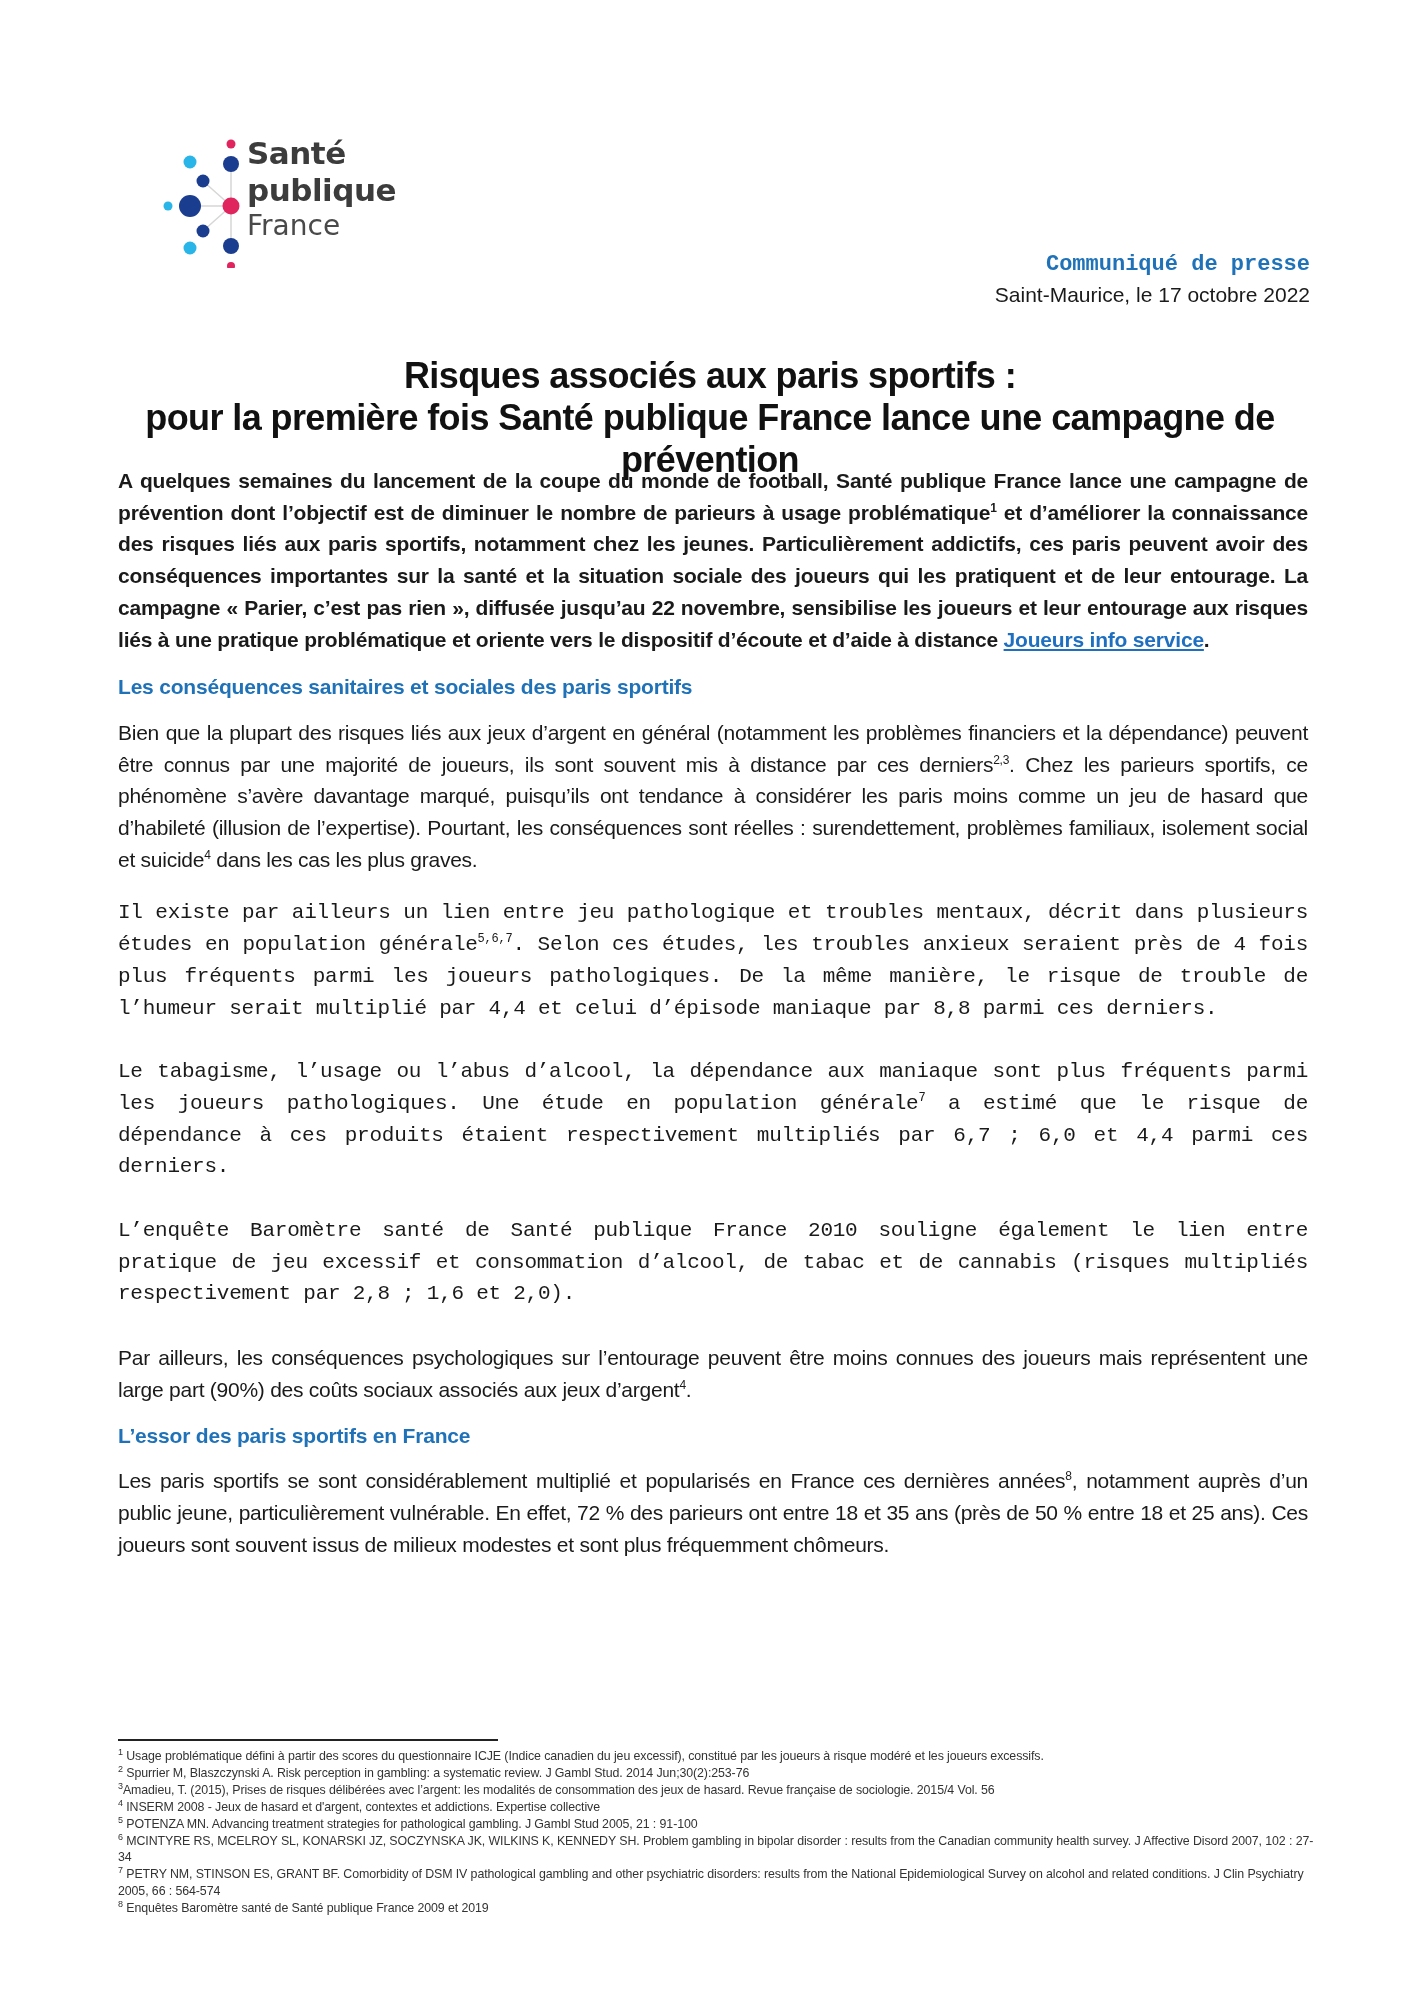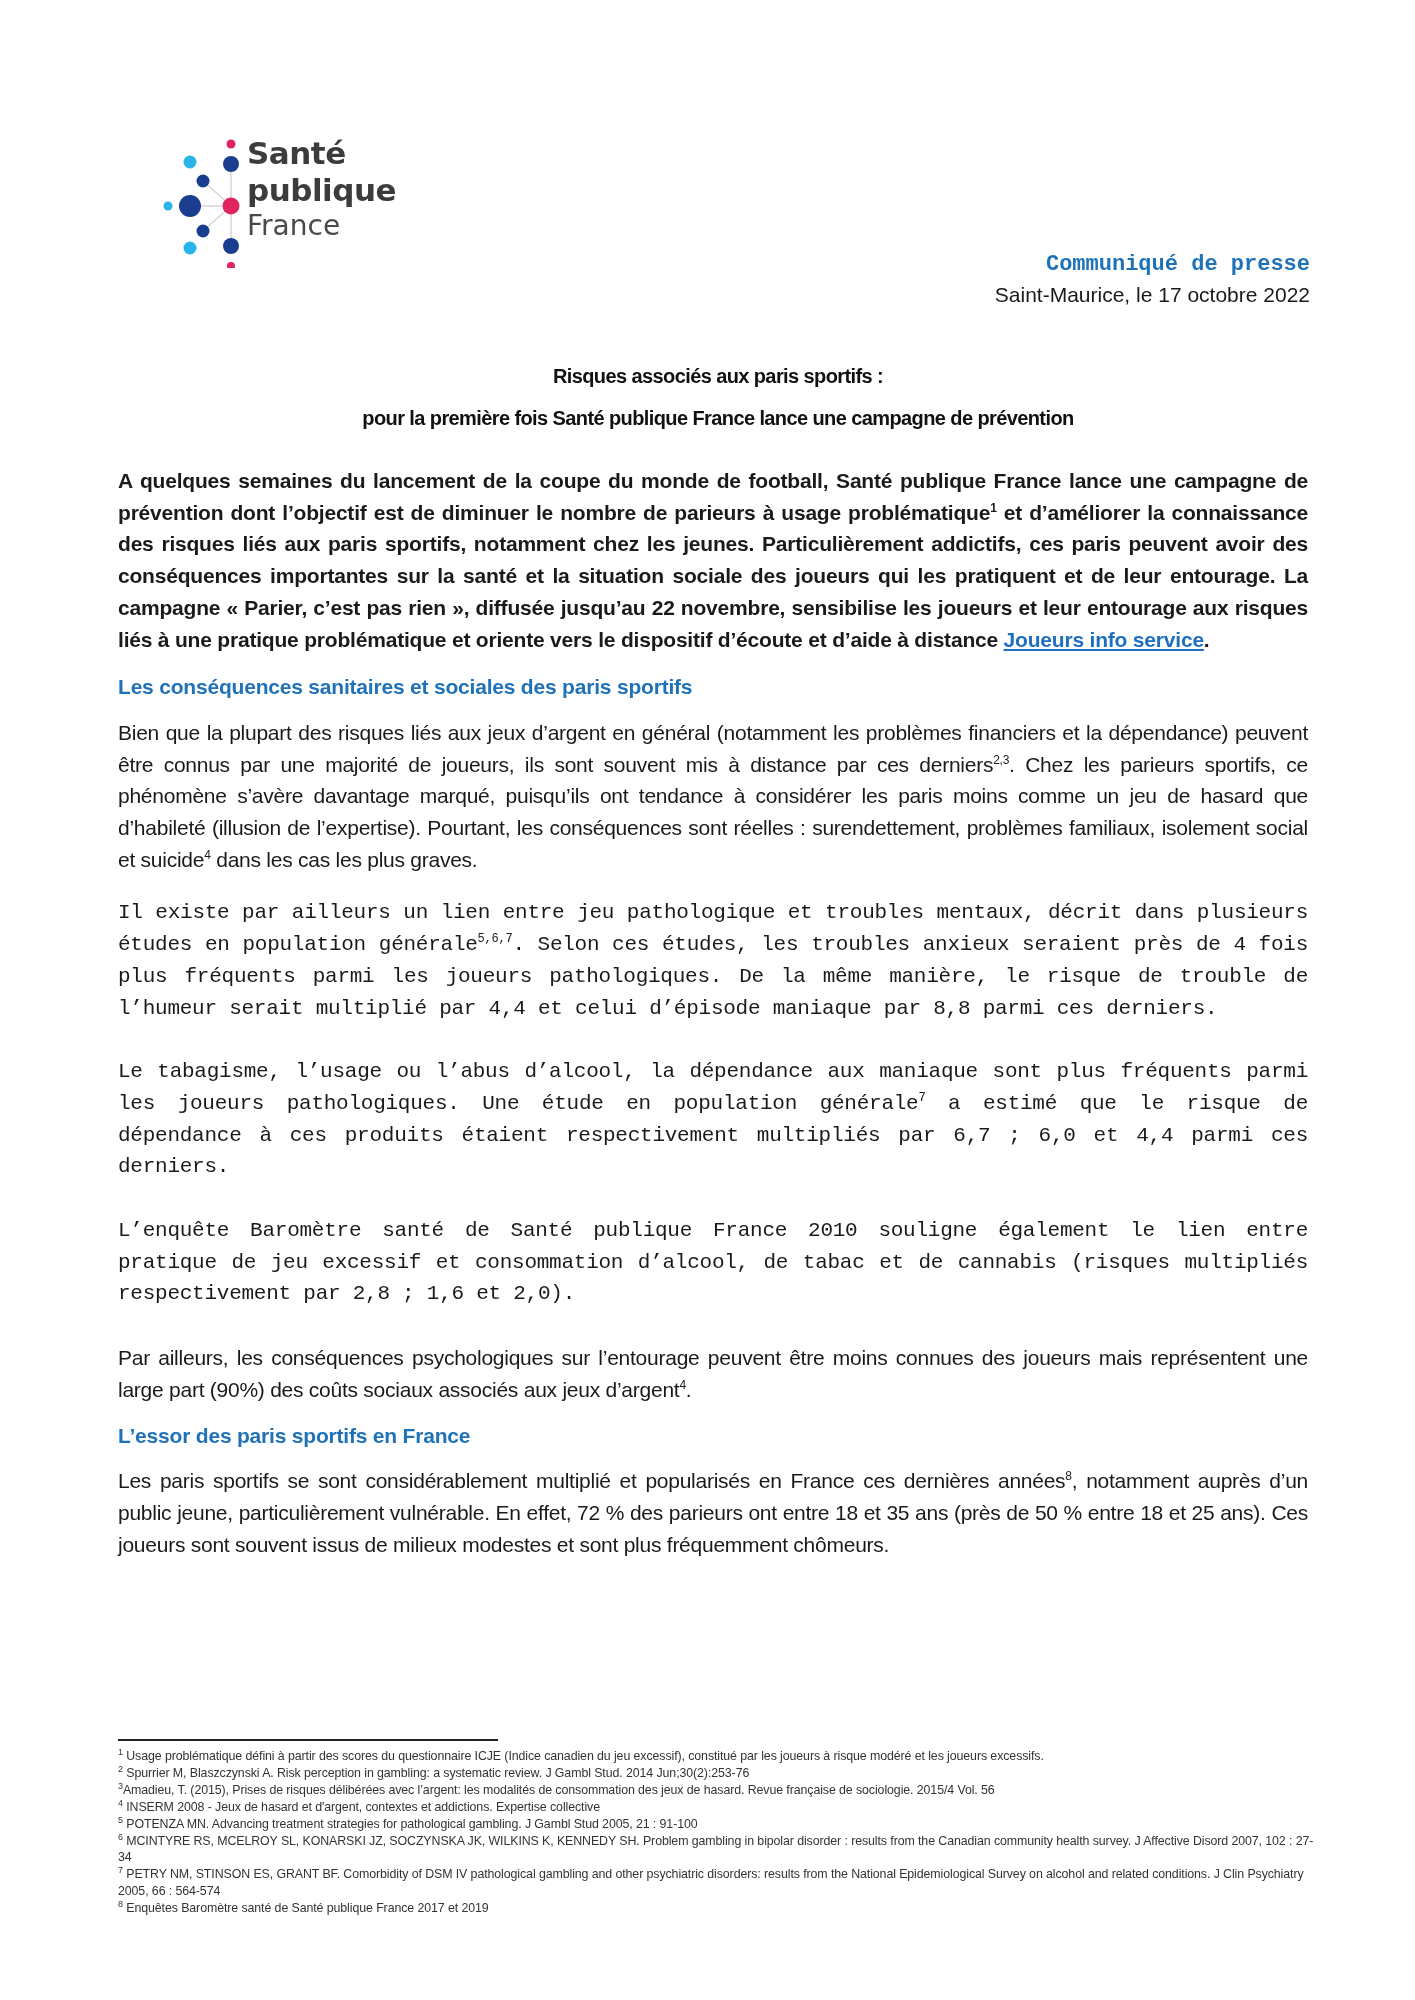--- a/index.html
+++ b/index.html
@@ -68,26 +68,26 @@
       right: 105px;
       top: 283px;
       font-size: 21px;
       color: #1a1a1a;
       text-align: right;
     }
 
     
     .title {
       position: absolute;
-      left: 118px;
+      left: 110px;
       width: 1200px;
       top: 355px;
       text-align: center;
       font-weight: bold;
-      font-size: 20px;
+      font-size: 36px;
       line-height: 42px;
       color: #111;
       letter-spacing: -0.6px;
     }
 
     
     .content {
       position: absolute;
       left: 118px;
       top: 465px;
@@ -209,16 +209,16 @@
 
   <div class="fn-rule"></div>
   <div class="footnotes">
     <p class="fn"><sup>1</sup><span> Usage problématique défini à partir des scores du questionnaire ICJE (Indice canadien du jeu excessif), constitué par les joueurs à risque modéré et les joueurs excessifs.</span></p>
     <p class="fn"><sup>2</sup><span> Spurrier M, Blaszczynski A. Risk perception in gambling: a systematic review. J Gambl Stud. 2014 Jun;30(2):253-76</span></p>
     <p class="fn"><sup>3</sup><span>Amadieu, T. (2015), Prises de risques délibérées avec l’argent: les modalités de consommation des jeux de hasard.  Revue française de sociologie. 2015/4 Vol. 56</span></p>
     <p class="fn"><sup>4</sup><span> INSERM 2008 - Jeux de hasard et d'argent, contextes et addictions. Expertise collective</span></p>
     <p class="fn"><sup>5</sup><span> POTENZA MN. Advancing treatment strategies for pathological gambling. J Gambl Stud 2005, 21 : 91-100</span></p>
     <p class="fn"><sup>6</sup><span> MCINTYRE RS, MCELROY SL, KONARSKI JZ, SOCZYNSKA JK, WILKINS K, KENNEDY SH. Problem gambling in bipolar disorder : results from the Canadian community health survey. J Affective Disord 2007, 102 : 27-34</span></p>
     <p class="fn"><sup>7</sup><span> PETRY NM, STINSON ES, GRANT BF. Comorbidity of DSM IV pathological gambling and other psychiatric disorders: results from the National Epidemiological Survey on alcohol and related conditions. J Clin Psychiatry 2005, 66 : 564-574</span></p>
-    <p class="fn"><sup>8</sup><span> Enquêtes Baromètre santé de Santé publique France 2017 et 2019</span></p>
+    <p class="fn"><sup>8</sup><span> Enquêtes Baromètre santé de Santé publique France 2009 et 2019</span></p>
   </div>
 
 </div>
 
 </body></html>

